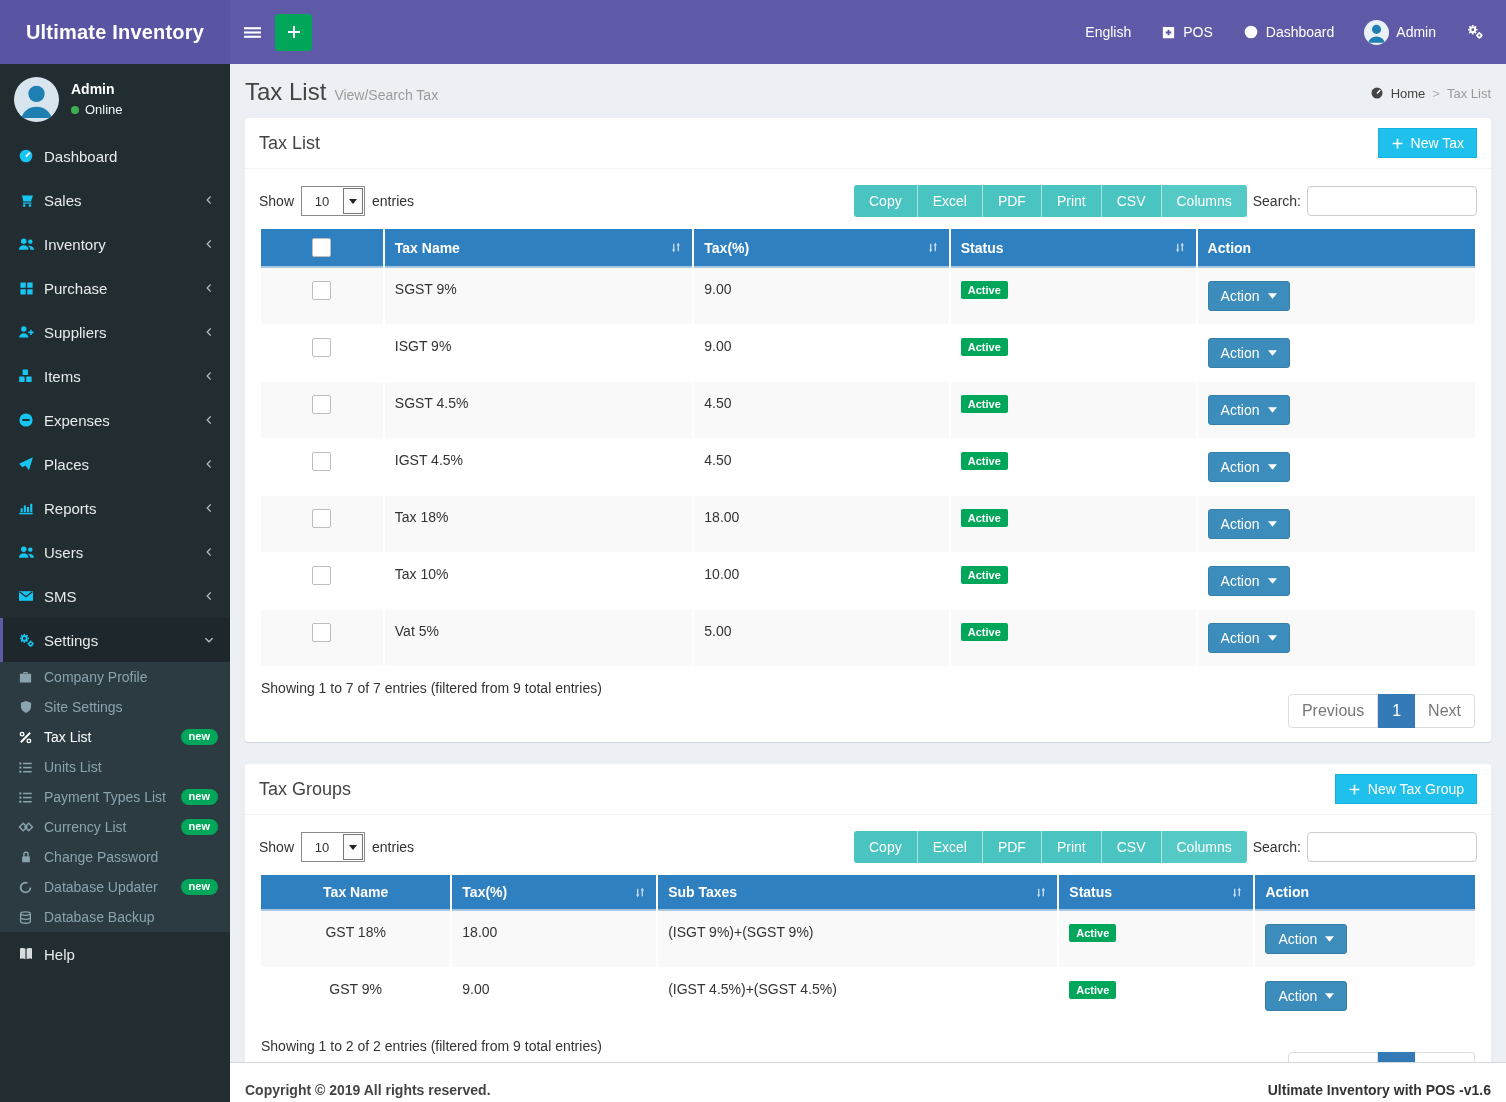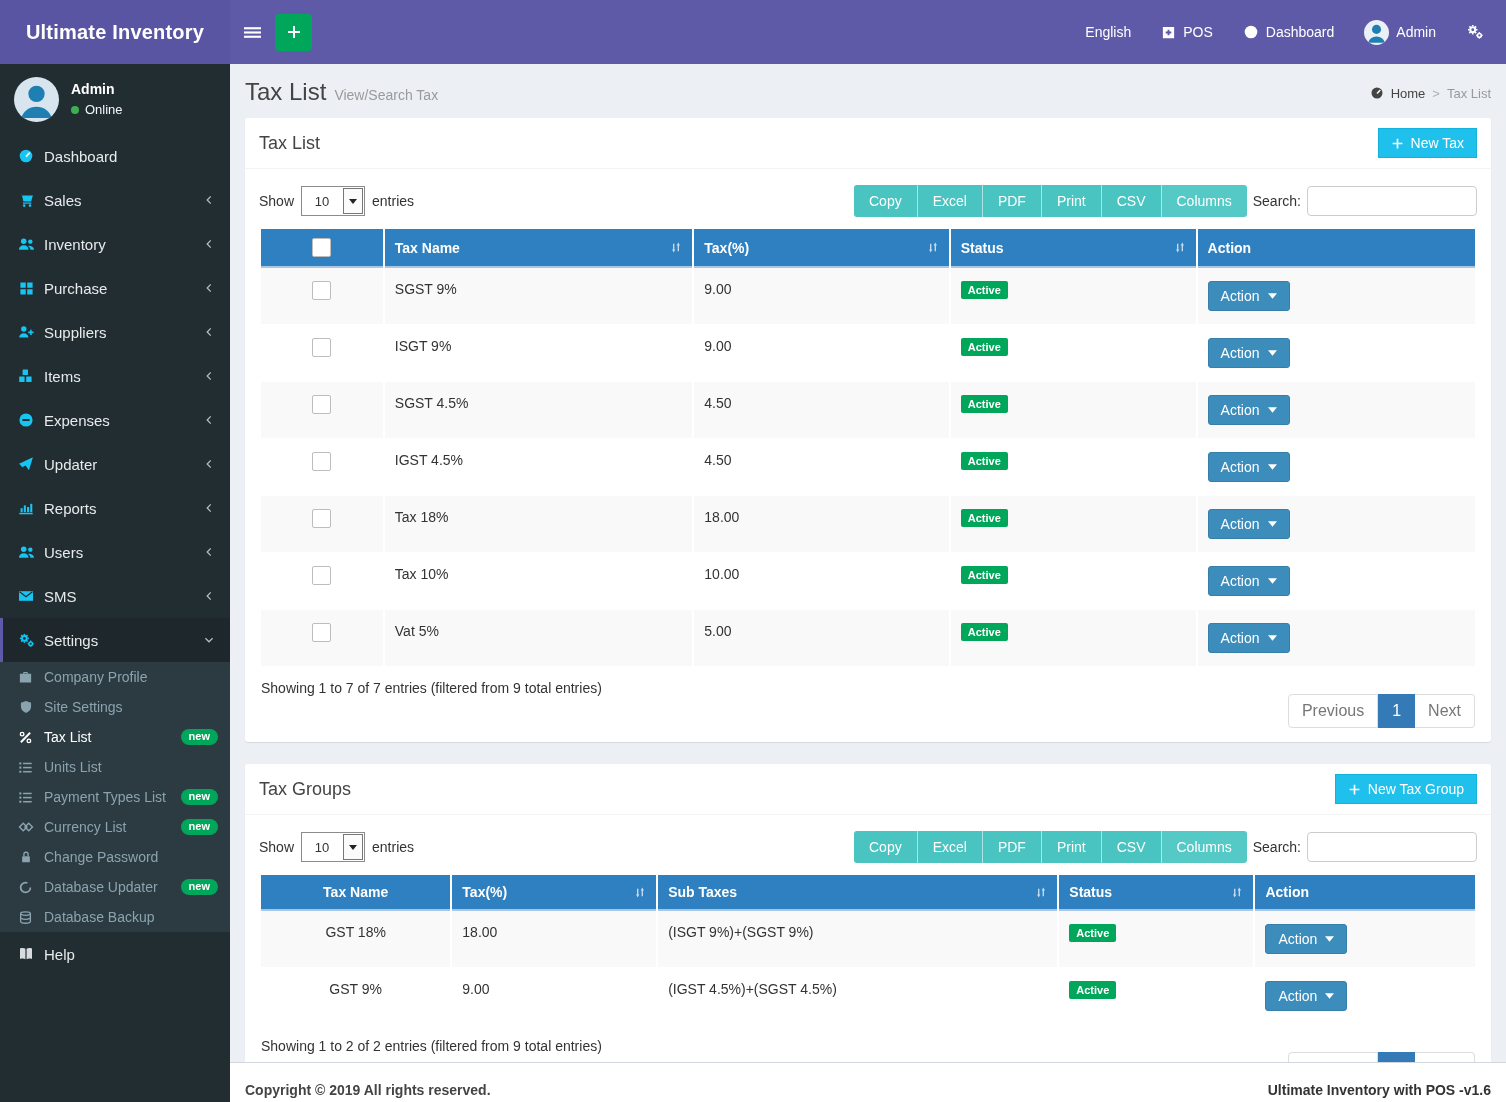--- a/index.html
+++ b/index.html
@@ -416,21 +416,21 @@
               <use href="#i-chevron-left"></use>
             </svg>
           </span>
         </li>
       <li class="menu-item">
           <span class="mi-icon">
             <svg width="16" height="16" fill="currentColor">
               <use href="#i-paper-plane"></use>
             </svg>
           </span>
-          <span>Updater</span>
+          <span>Places</span>
           <span class="chev">
             <svg width="12" height="12">
               <use href="#i-chevron-left"></use>
             </svg>
           </span>
         </li>
       <li class="menu-item">
           <span class="mi-icon">
             <svg width="16" height="16" fill="currentColor">
               <use href="#i-bar-chart"></use>

